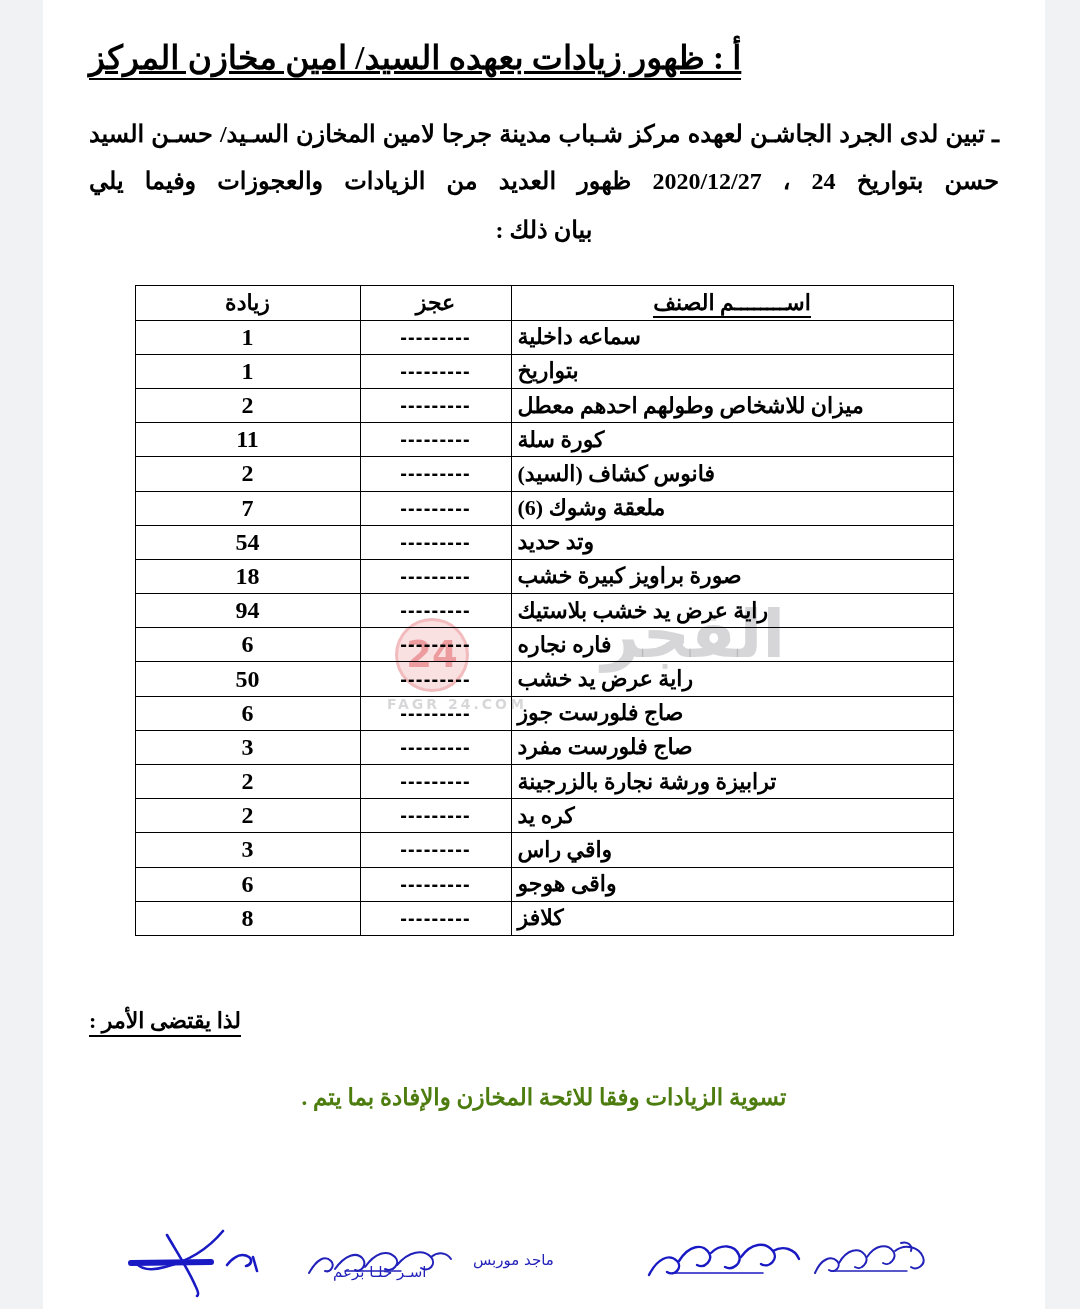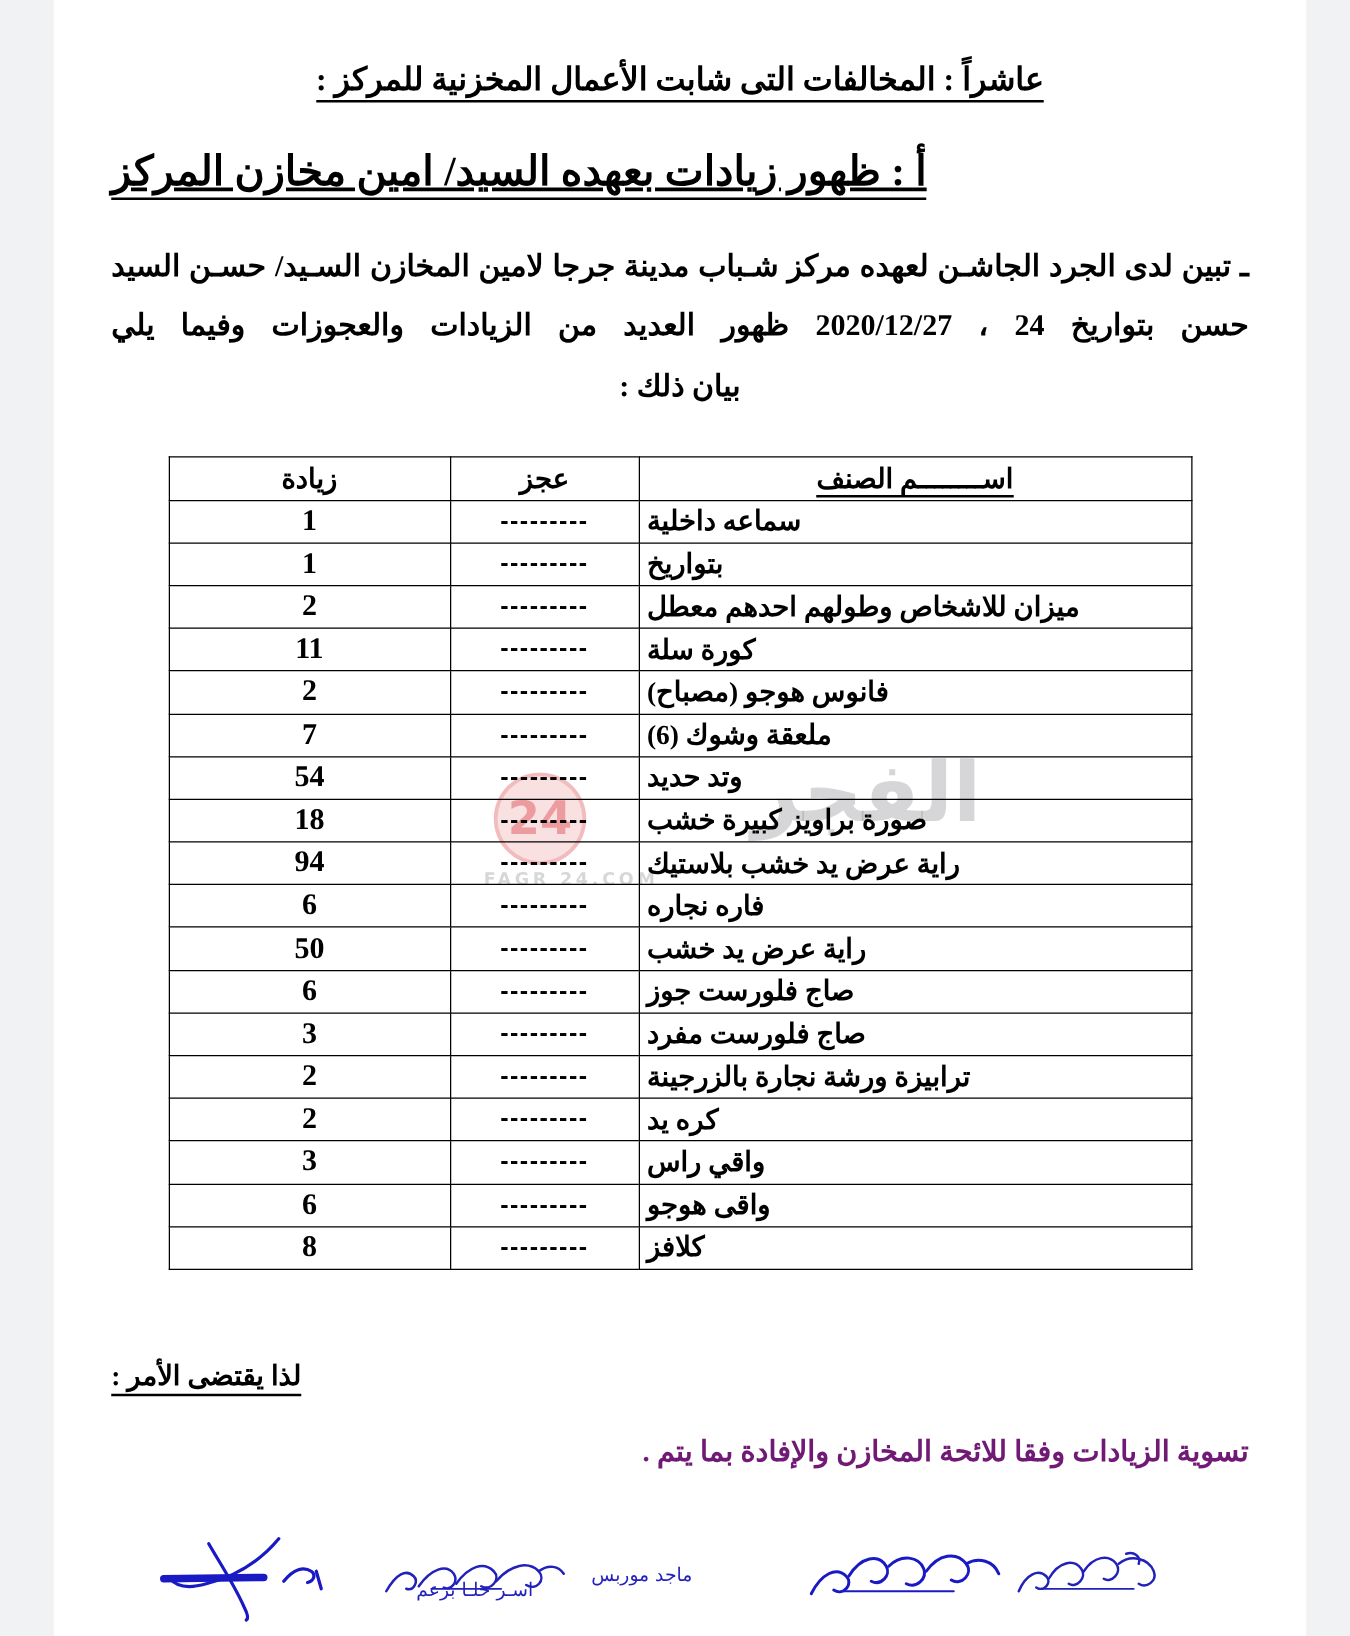--- a/index.html
+++ b/index.html
@@ -192,26 +192,26 @@
     text-align: left;
     font-size: 22px;
     font-weight: 700;
     color: #000;
   }
   .footer-head span {
     border-bottom: 2px solid #000;
     padding-bottom: 2px;
   }
   .footer-body {
-    margin: 0;
+    margin: 16px;
     padding-top: 34px;
-    text-align: right;
+    text-align: center;
     font-size: 23px;
     font-weight: 700;
-    color: #701a75;
+    color: #4d7c0f;
   }
 
   
   .sign-row {
     position: absolute;
     left: 0;
     right: 0;
     bottom: 0;
     height: 80px;
     z-index: 3;
@@ -239,23 +239,20 @@
   <div class="watermark">
     <div class="wm-text">الفجر</div>
     <div class="wm-circle">
       <span>24</span>
     </div>
     <div class="wm-url">FAGR 24.COM</div>
   </div>
 
   <div class="content">
 
-    <h1 class="heading-main">
-      <span class="u">عاشراً : المخالفات التى شابت الأعمال المخزنية للمركز :</span>
-    </h1>
 
     <h2 class="heading-sub">
       <span class="u">أ : ظهور زيادات بعهده السيد/ امين مخازن المركز</span>
     </h2>
 
     <p class="para para-1">ـ تبين لدى الجرد الجاشـن لعهده مركز شـباب مدينة جرجا لامين المخازن السـيد/ حسـن السيد حسن بتواريخ 24 ، 2020/12/27 ظهور العديد من الزيادات والعجوزات وفيما يلي</p>
     <p class="para para-2">بيان ذلك :</p>
 
     <div class="table-wrap">
       <table class="inv">
@@ -288,21 +285,21 @@
               <td class="name">ميزان للاشخاص وطولهم احدهم معطل</td>
               <td class="deficit">---------</td>
               <td class="increase">2</td>
             </tr>
             <tr>
               <td class="name">كورة سلة</td>
               <td class="deficit">---------</td>
               <td class="increase">11</td>
             </tr>
             <tr>
-              <td class="name">فانوس هوجو (مصباح)</td>
+              <td class="name">فانوس كشاف (السيد)</td>
               <td class="deficit">---------</td>
               <td class="increase">2</td>
             </tr>
             <tr>
               <td class="name">ملعقة وشوك (6)</td>
               <td class="deficit">---------</td>
               <td class="increase">7</td>
             </tr>
             <tr>
               <td class="name">وتد حديد</td>

